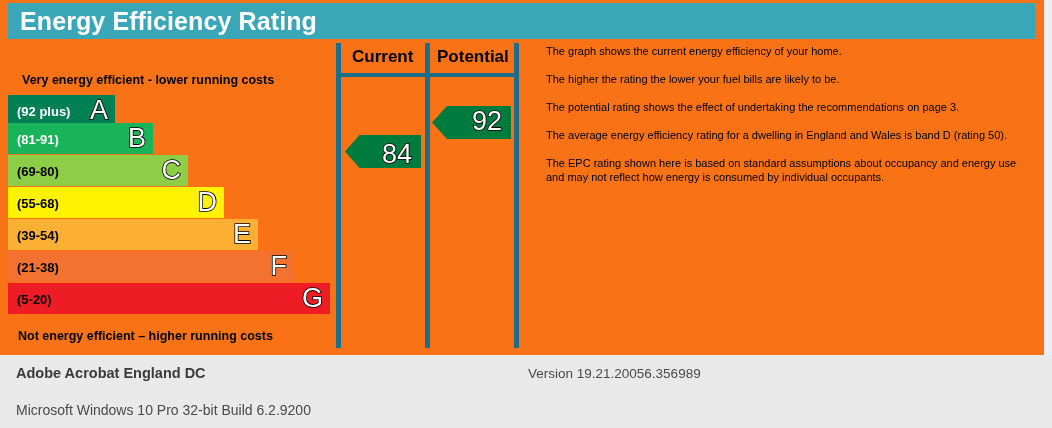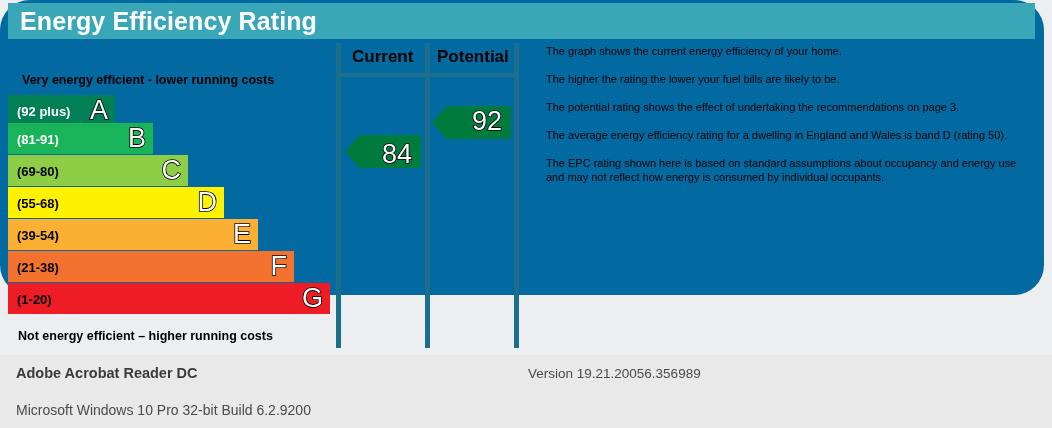--- a/index.html
+++ b/index.html
@@ -14,23 +14,22 @@
   }
 
   
   #page {
     position: absolute; left: 0; top: 0;
     width: 1052px; height: 428px;
     background: #eceef0;
   }
   #doc {
     position: absolute; left: 0; top: 0;
-    width: 1044px; height: 295px;
-    background: #0369a1;
-    border-radius: 30px;
+    width: 1044px; height: 355px;
+    background: #f97316;
   }
 
   
   #title-band {
     position: absolute; left: 8px; top: 3px;
     width: 1027px; height: 36px;
     background: #3AA7B8;
   }
   #title-text {
     position: absolute; left: 12px; top: 4px;
@@ -184,21 +183,21 @@
           </div>
           <div class="band" style="top: 128px; left: 0px; width: 250px; background: rgb(251, 176, 52);">
             <div class="band-range" style="color: rgb(0, 0, 0);">(39-54)</div>
             <div class="band-letter">E</div>
           </div>
           <div class="band" style="top: 160px; left: 0px; width: 286px; background: rgb(243, 114, 47);">
             <div class="band-range" style="color: rgb(0, 0, 0); text-align: right;">(21-38)</div>
             <div class="band-letter">F</div>
           </div>
           <div class="band" style="top: 192px; left: 0px; width: 322px; background: rgb(238, 28, 37);">
-            <div class="band-range" style="color: rgb(0, 0, 0);">(1-20)</div>
+            <div class="band-range" style="color: rgb(0, 0, 0);">(5-20)</div>
             <div class="band-letter">G</div>
           </div>
         </div>
 
       <div id="table-rules">
           <div class="vrule" style="left: 336px; top: 4px; height: 305px; background: rgb(27, 111, 140);"></div>
           <div class="vrule" style="left: 425px; top: 4px; height: 305px; background: rgb(27, 111, 140);"></div>
           <div class="vrule" style="left: 514px; top: 4px; height: 305px; background: rgb(27, 111, 140);"></div>
           <div class="hrule" style="left: 336px; top: 34px; width: 183px; background: rgb(27, 111, 140);"></div>
           <div class="col-head" style="left: 352px; top: 8px;">Current</div>
@@ -220,17 +219,17 @@
         <p>The graph shows the current energy efficiency of your home.</p>
         <p>The higher the rating the lower your fuel bills are likely to be.</p>
         <p>The potential rating shows the effect of undertaking the recommendations on page 3.</p>
         <p>The average energy efficiency rating for a dwelling in England and Wales is band D (rating 50).</p>
         <p>The EPC rating shown here is based on standard assumptions about occupancy and energy use and may not reflect how energy is consumed by individual occupants.</p>
       </div>
 
   </div>
 
   <div id="footer">
-    <div id="app-name">Adobe Acrobat Reader DC</div>
+    <div id="app-name">Adobe Acrobat England DC</div>
     <div id="app-version">Version 19.21.20056.356989</div>
     <div id="os-info">Microsoft Windows 10 Pro 32-bit Build 6.2.9200</div>
   </div>
 </div>
 
 </body></html>

